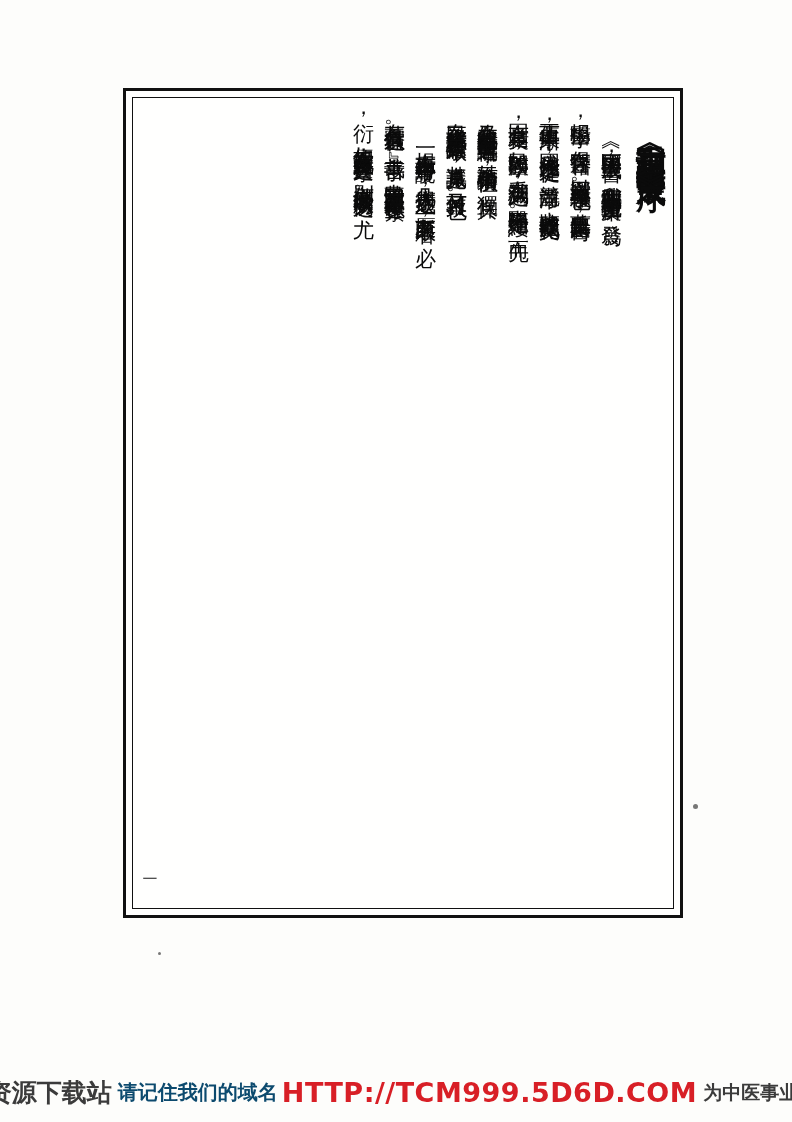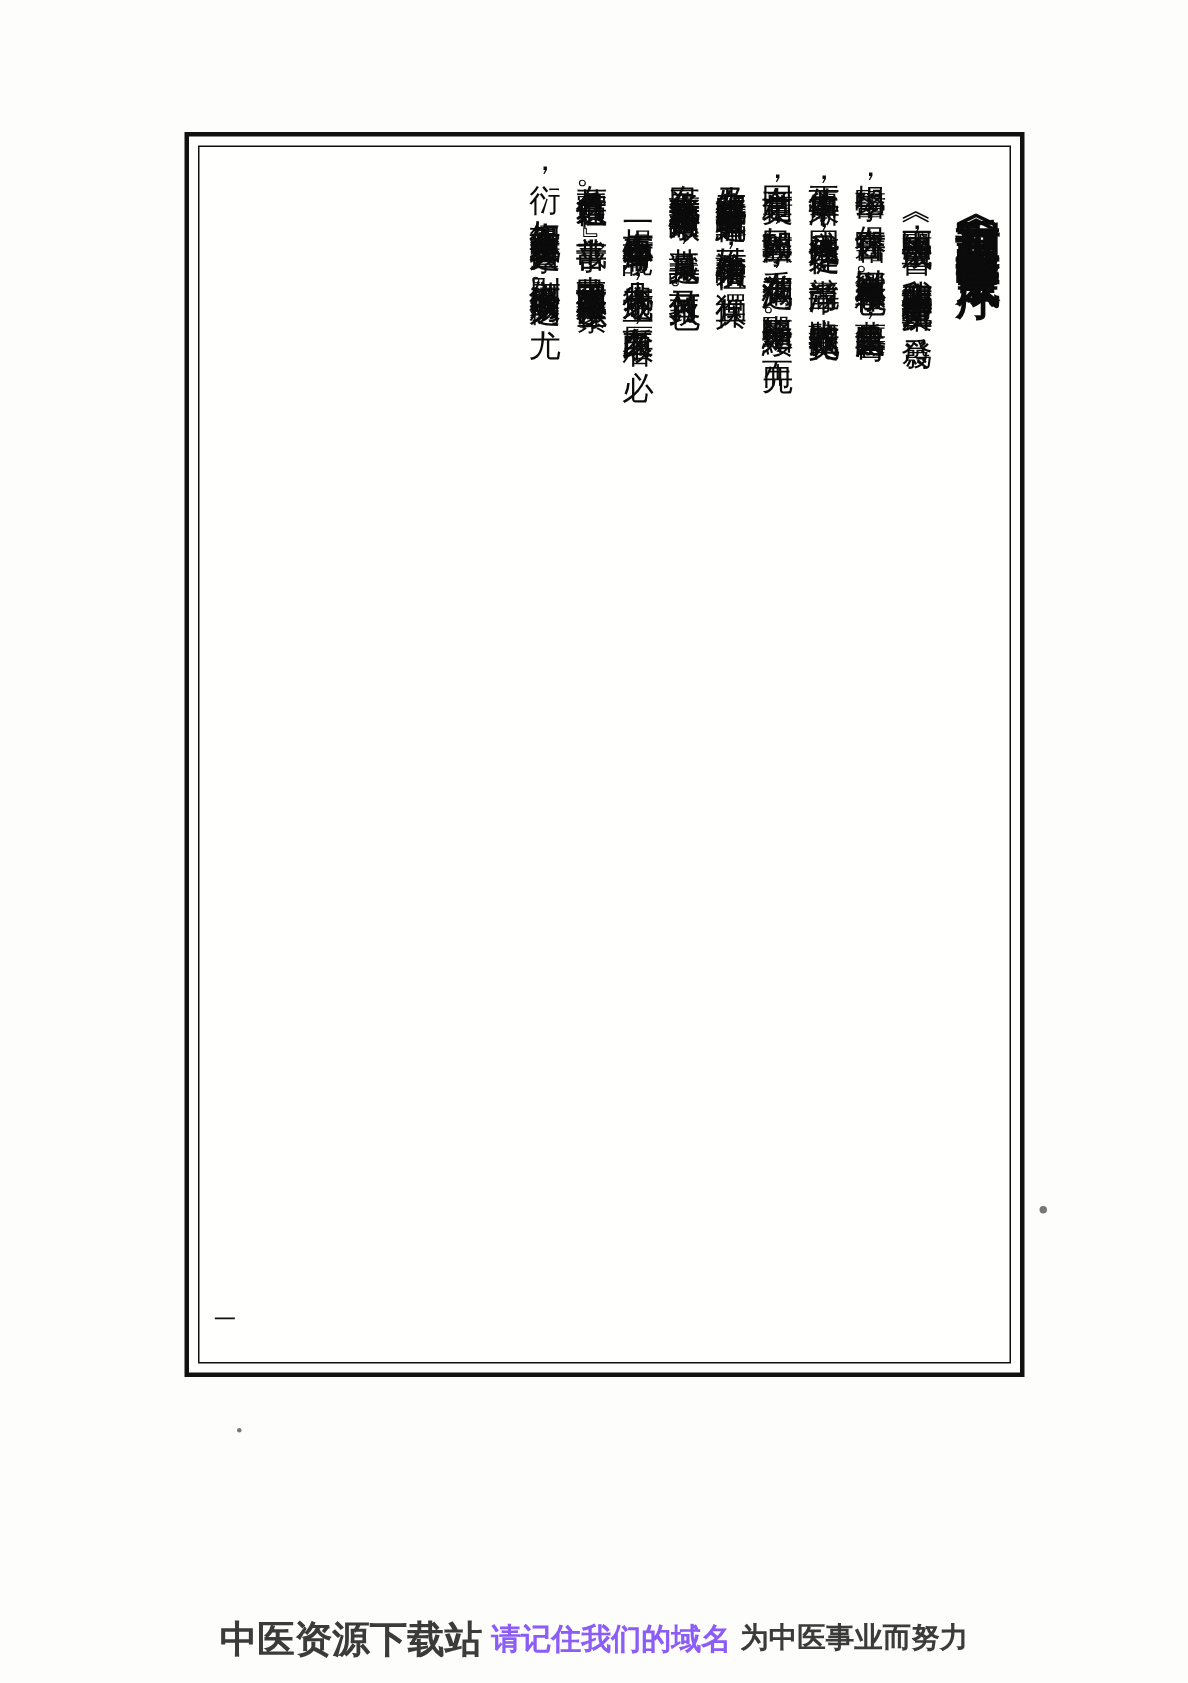--- a/index.html
+++ b/index.html
@@ -126,21 +126,21 @@
     font-family: "DejaVu Sans", "Liberation Sans", sans-serif;
   }
   #watermark .wm-seg { line-height: 1; }
   .wm-site {
     color: #3b3b3b;
     font-size: 25px;
     font-weight: 700;
     letter-spacing: 0px;
   }
   .wm-remember {
-    color: #8b5cf6;
+    color: #0c4a6e;
     font-size: 20px;
     font-weight: 700;
     margin-left: 6px;
   }
   .wm-domain {
     color: #d81f26;
     font-size: 27px;
     font-weight: 700;
     margin-left: 4px;
     letter-spacing: .5px;
@@ -177,14 +177,15 @@
     <div id="page-number">一</div>
   </div>
 
   <div class="speck" style="left:693px; top:804px; width:5px; height:5px;"></div>
   <div class="speck" style="left:158px; top:952px; width:3px; height:3px;"></div>
 </div>
 
 <div id="watermark">
   <span class="wm-seg wm-site">中医资源下载站</span>
   <span class="wm-seg wm-remember">请记住我们的域名</span>
+  <span class="wm-seg wm-domain">HTTP://TCM999.5D6D.COM</span>
   <span class="wm-seg wm-tail">为中医事业而努力</span>
 </div>
 
 </body></html>

